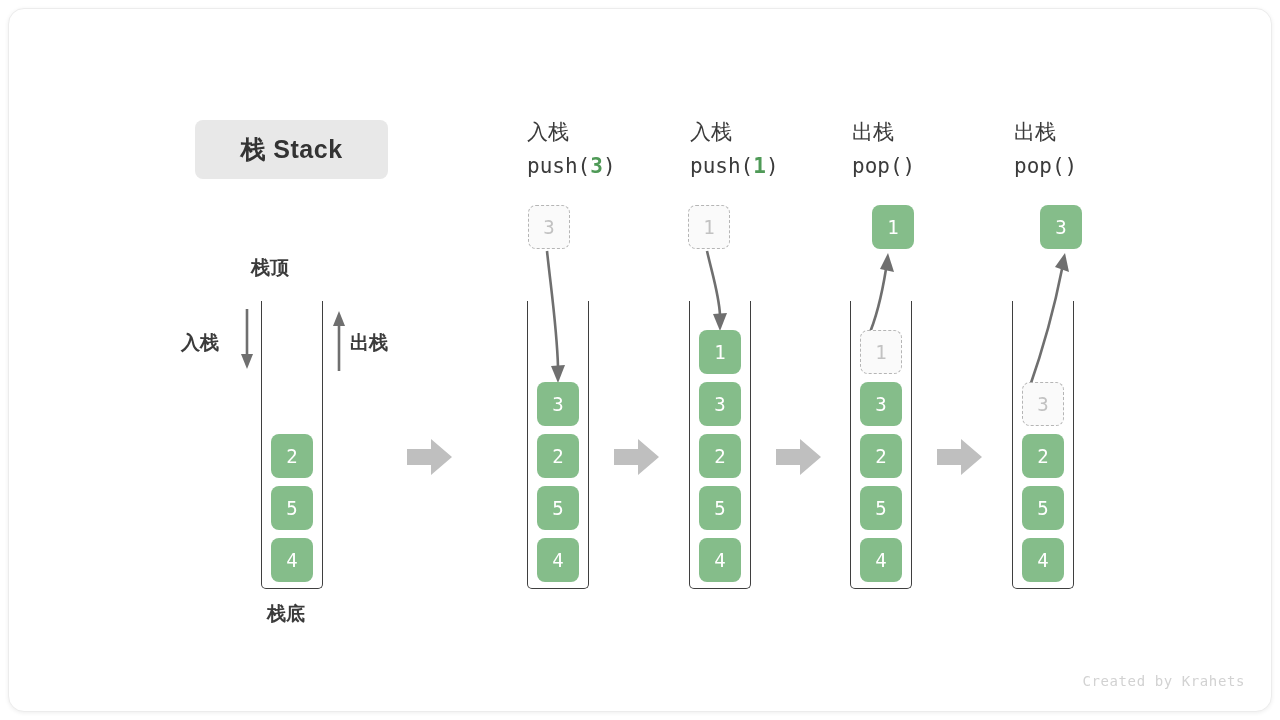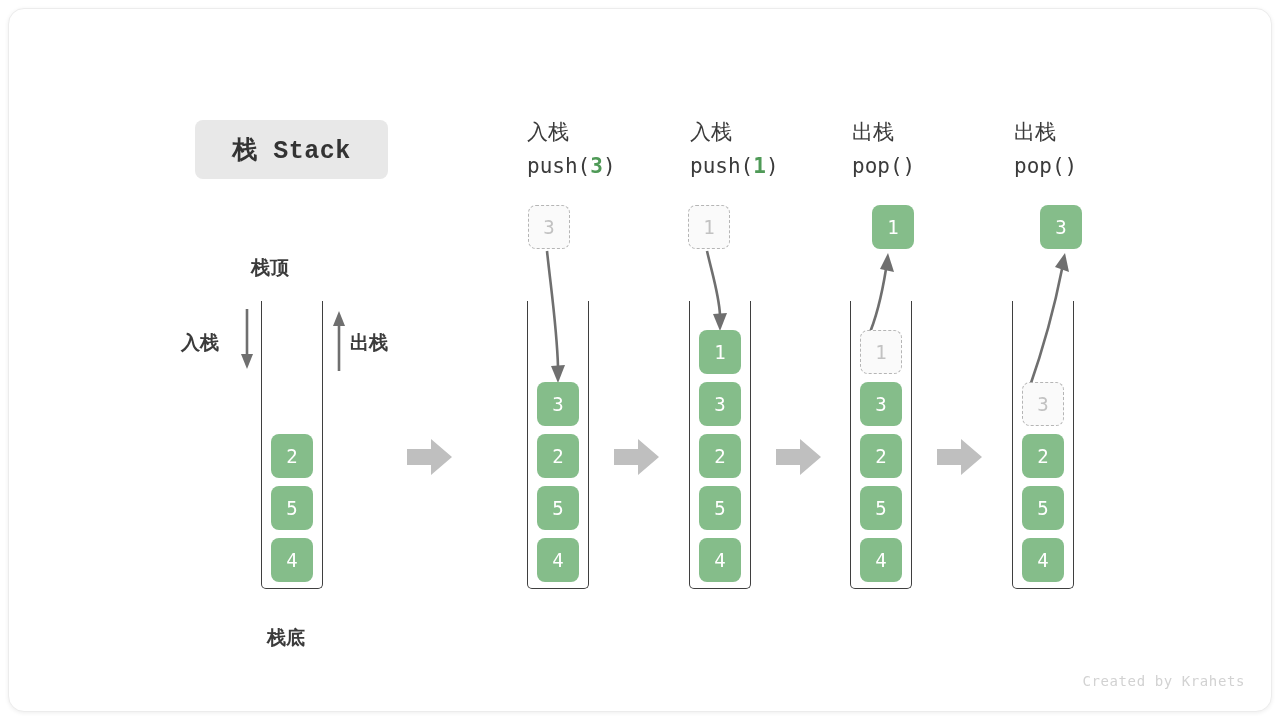--- a/index.html
+++ b/index.html
@@ -34,21 +34,21 @@
     top: 111px;
     width: 193px;
     height: 59px;
     background: #e8e8e8;
     border-radius: 8px;
     display: flex;
     align-items: center;
     justify-content: center;
   }
   #title-chip .t {
-    font-family: Liberation Mono, monospace;
+    font-family: Liberation Sans, sans-serif;
     font-size: 25px;
     font-weight: bold;
     color: #333333;
     letter-spacing: 0.5px;
     white-space: nowrap;
   }
 
   
   .cjk-label {
     font-family: "DejaVu Sans", "Liberation Sans", sans-serif;
@@ -132,21 +132,21 @@
 <body>
 
 <div id="card">
 
   <div class="abs" id="title-chip">
     <span class="t">栈 Stack</span>
   </div>
 
   <div class="abs cjk-label" style="left:242px; top:246px;">栈顶</div>
 
-  <div class="abs cjk-label" style="left:258px; top:616px;">栈底</div>
+  <div class="abs cjk-label" style="left:258px; top:592px;">栈底</div>
 
   <div class="abs cjk-label" style="left:172px; top:321px;">入栈</div>
 
   <div class="abs cjk-label" style="left:341px; top:321px;">出栈</div>
 
   <svg class="abs" style="left:228px; top:300px;" width="20" height="62">
     <line x1="10" y1="0" x2="10" y2="47" stroke="#6f6f6f" stroke-width="2.6"></line>
     <polygon points="10,60 4,45 16,45" fill="#6f6f6f"></polygon>
   </svg>
 

